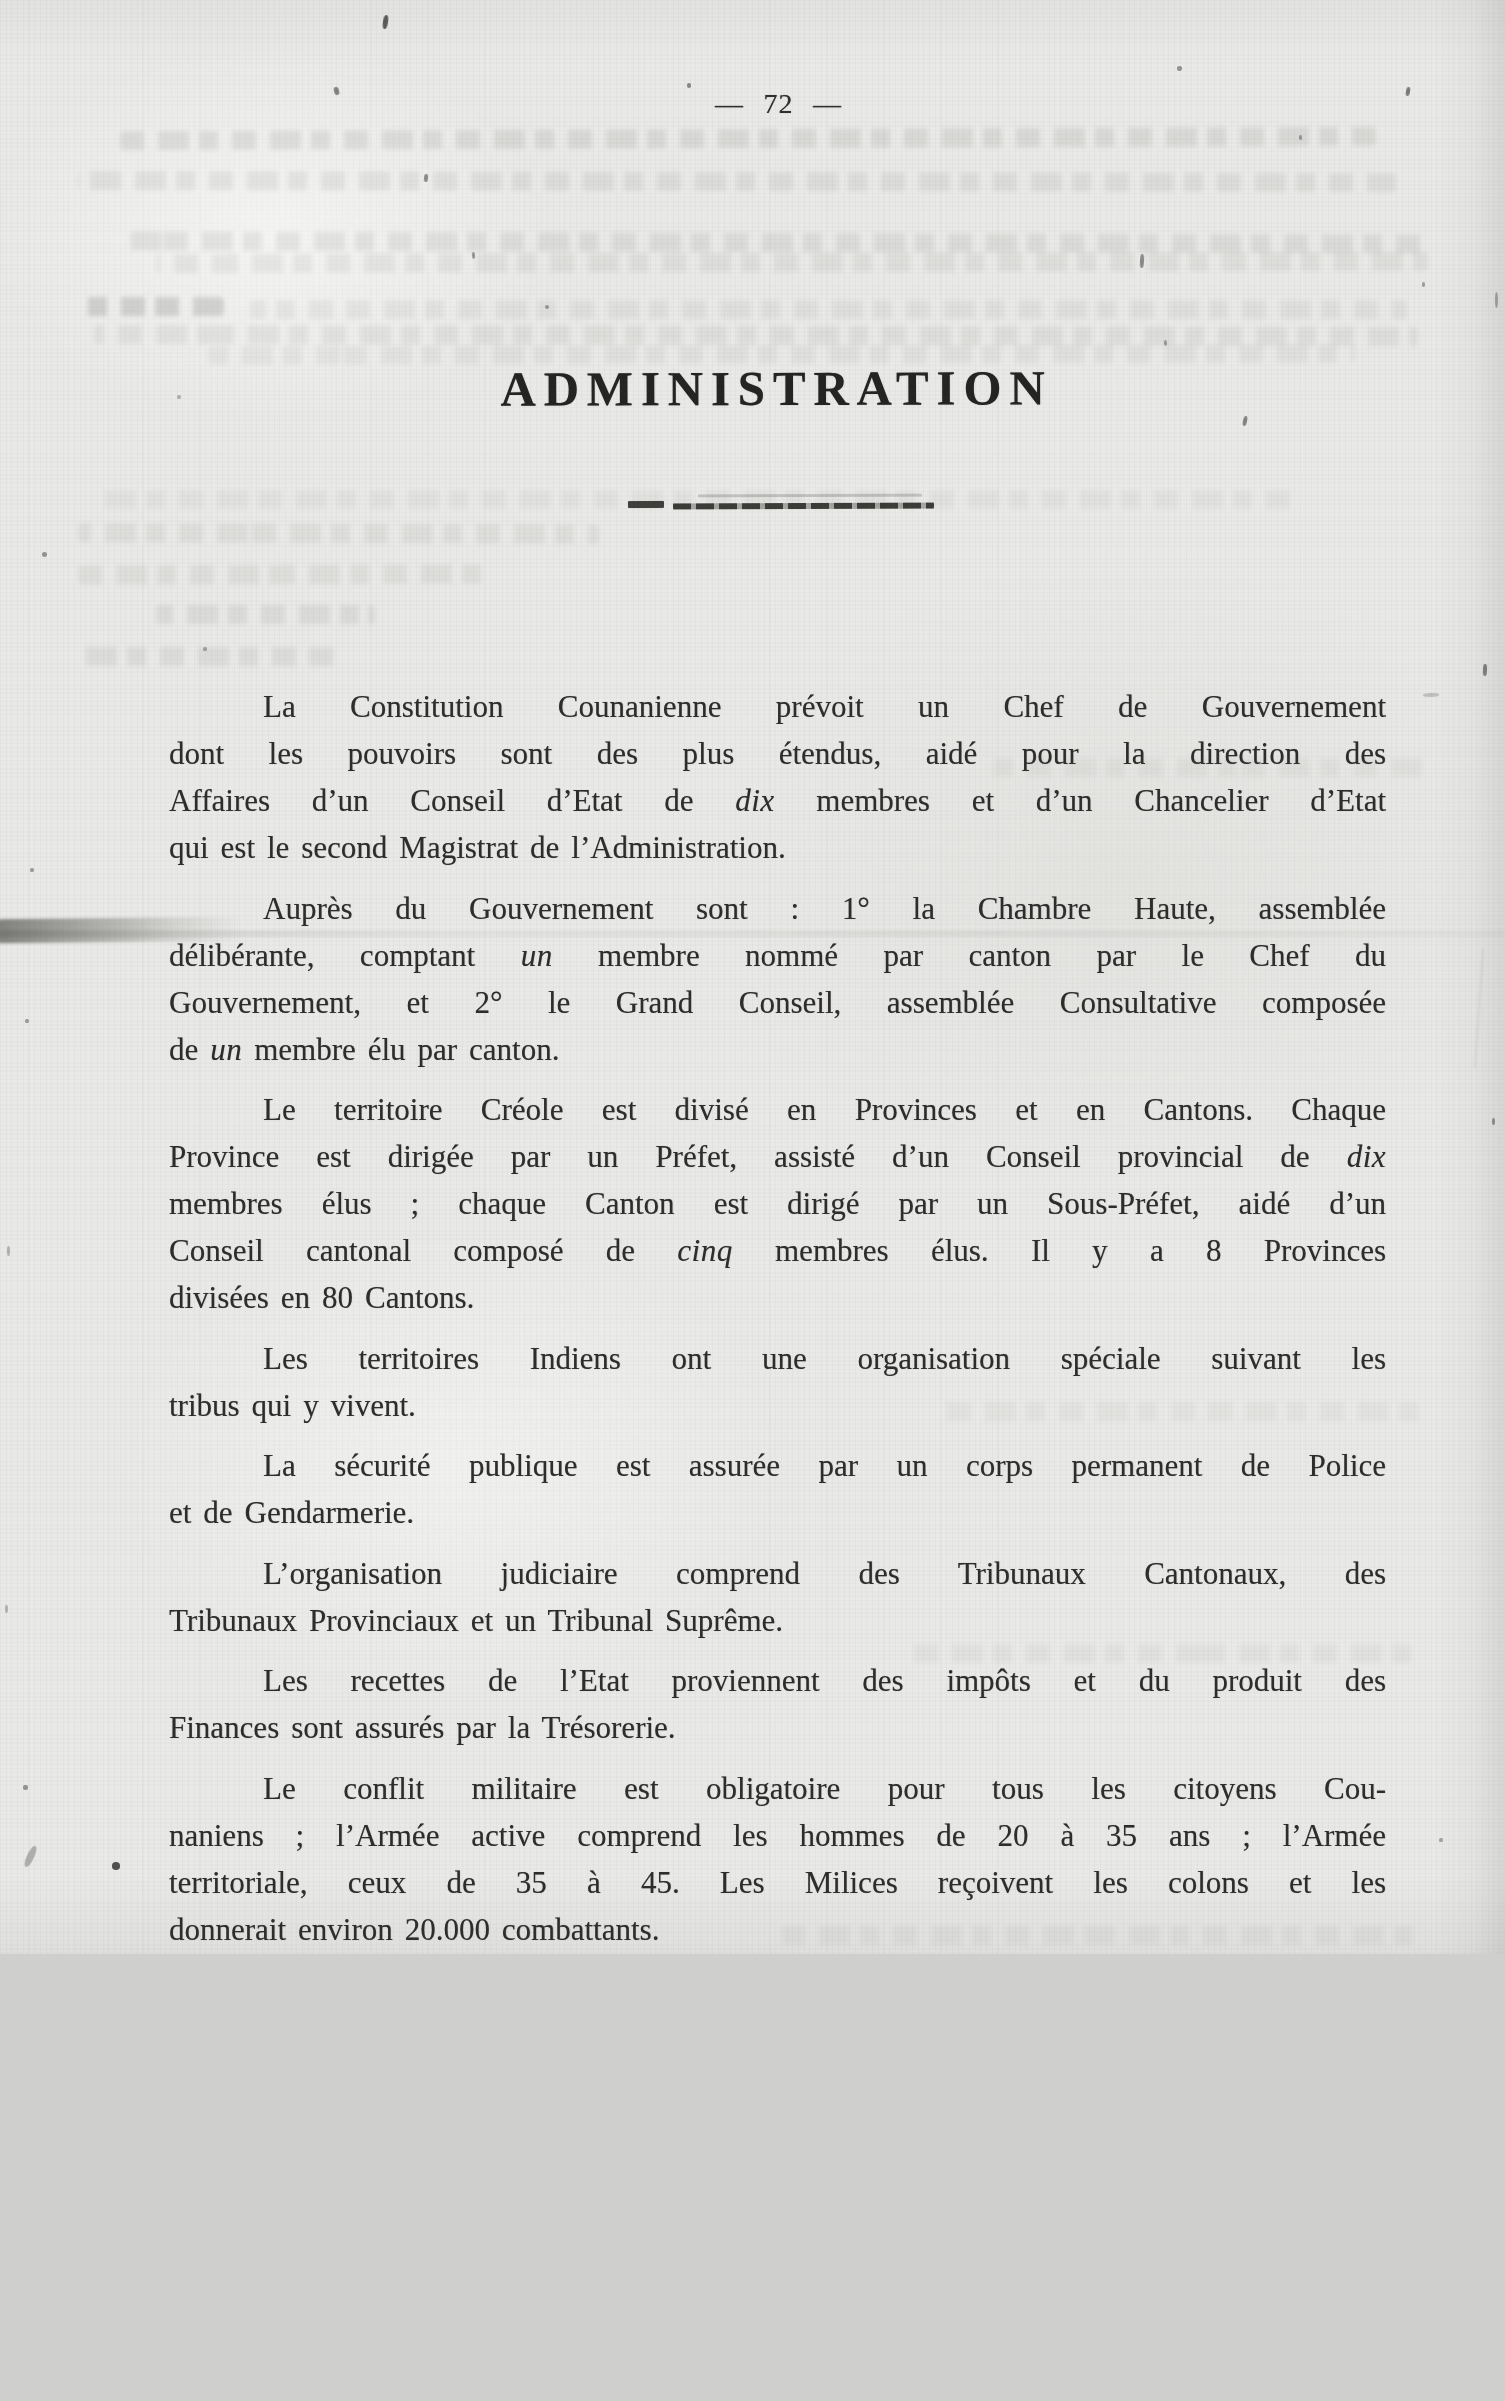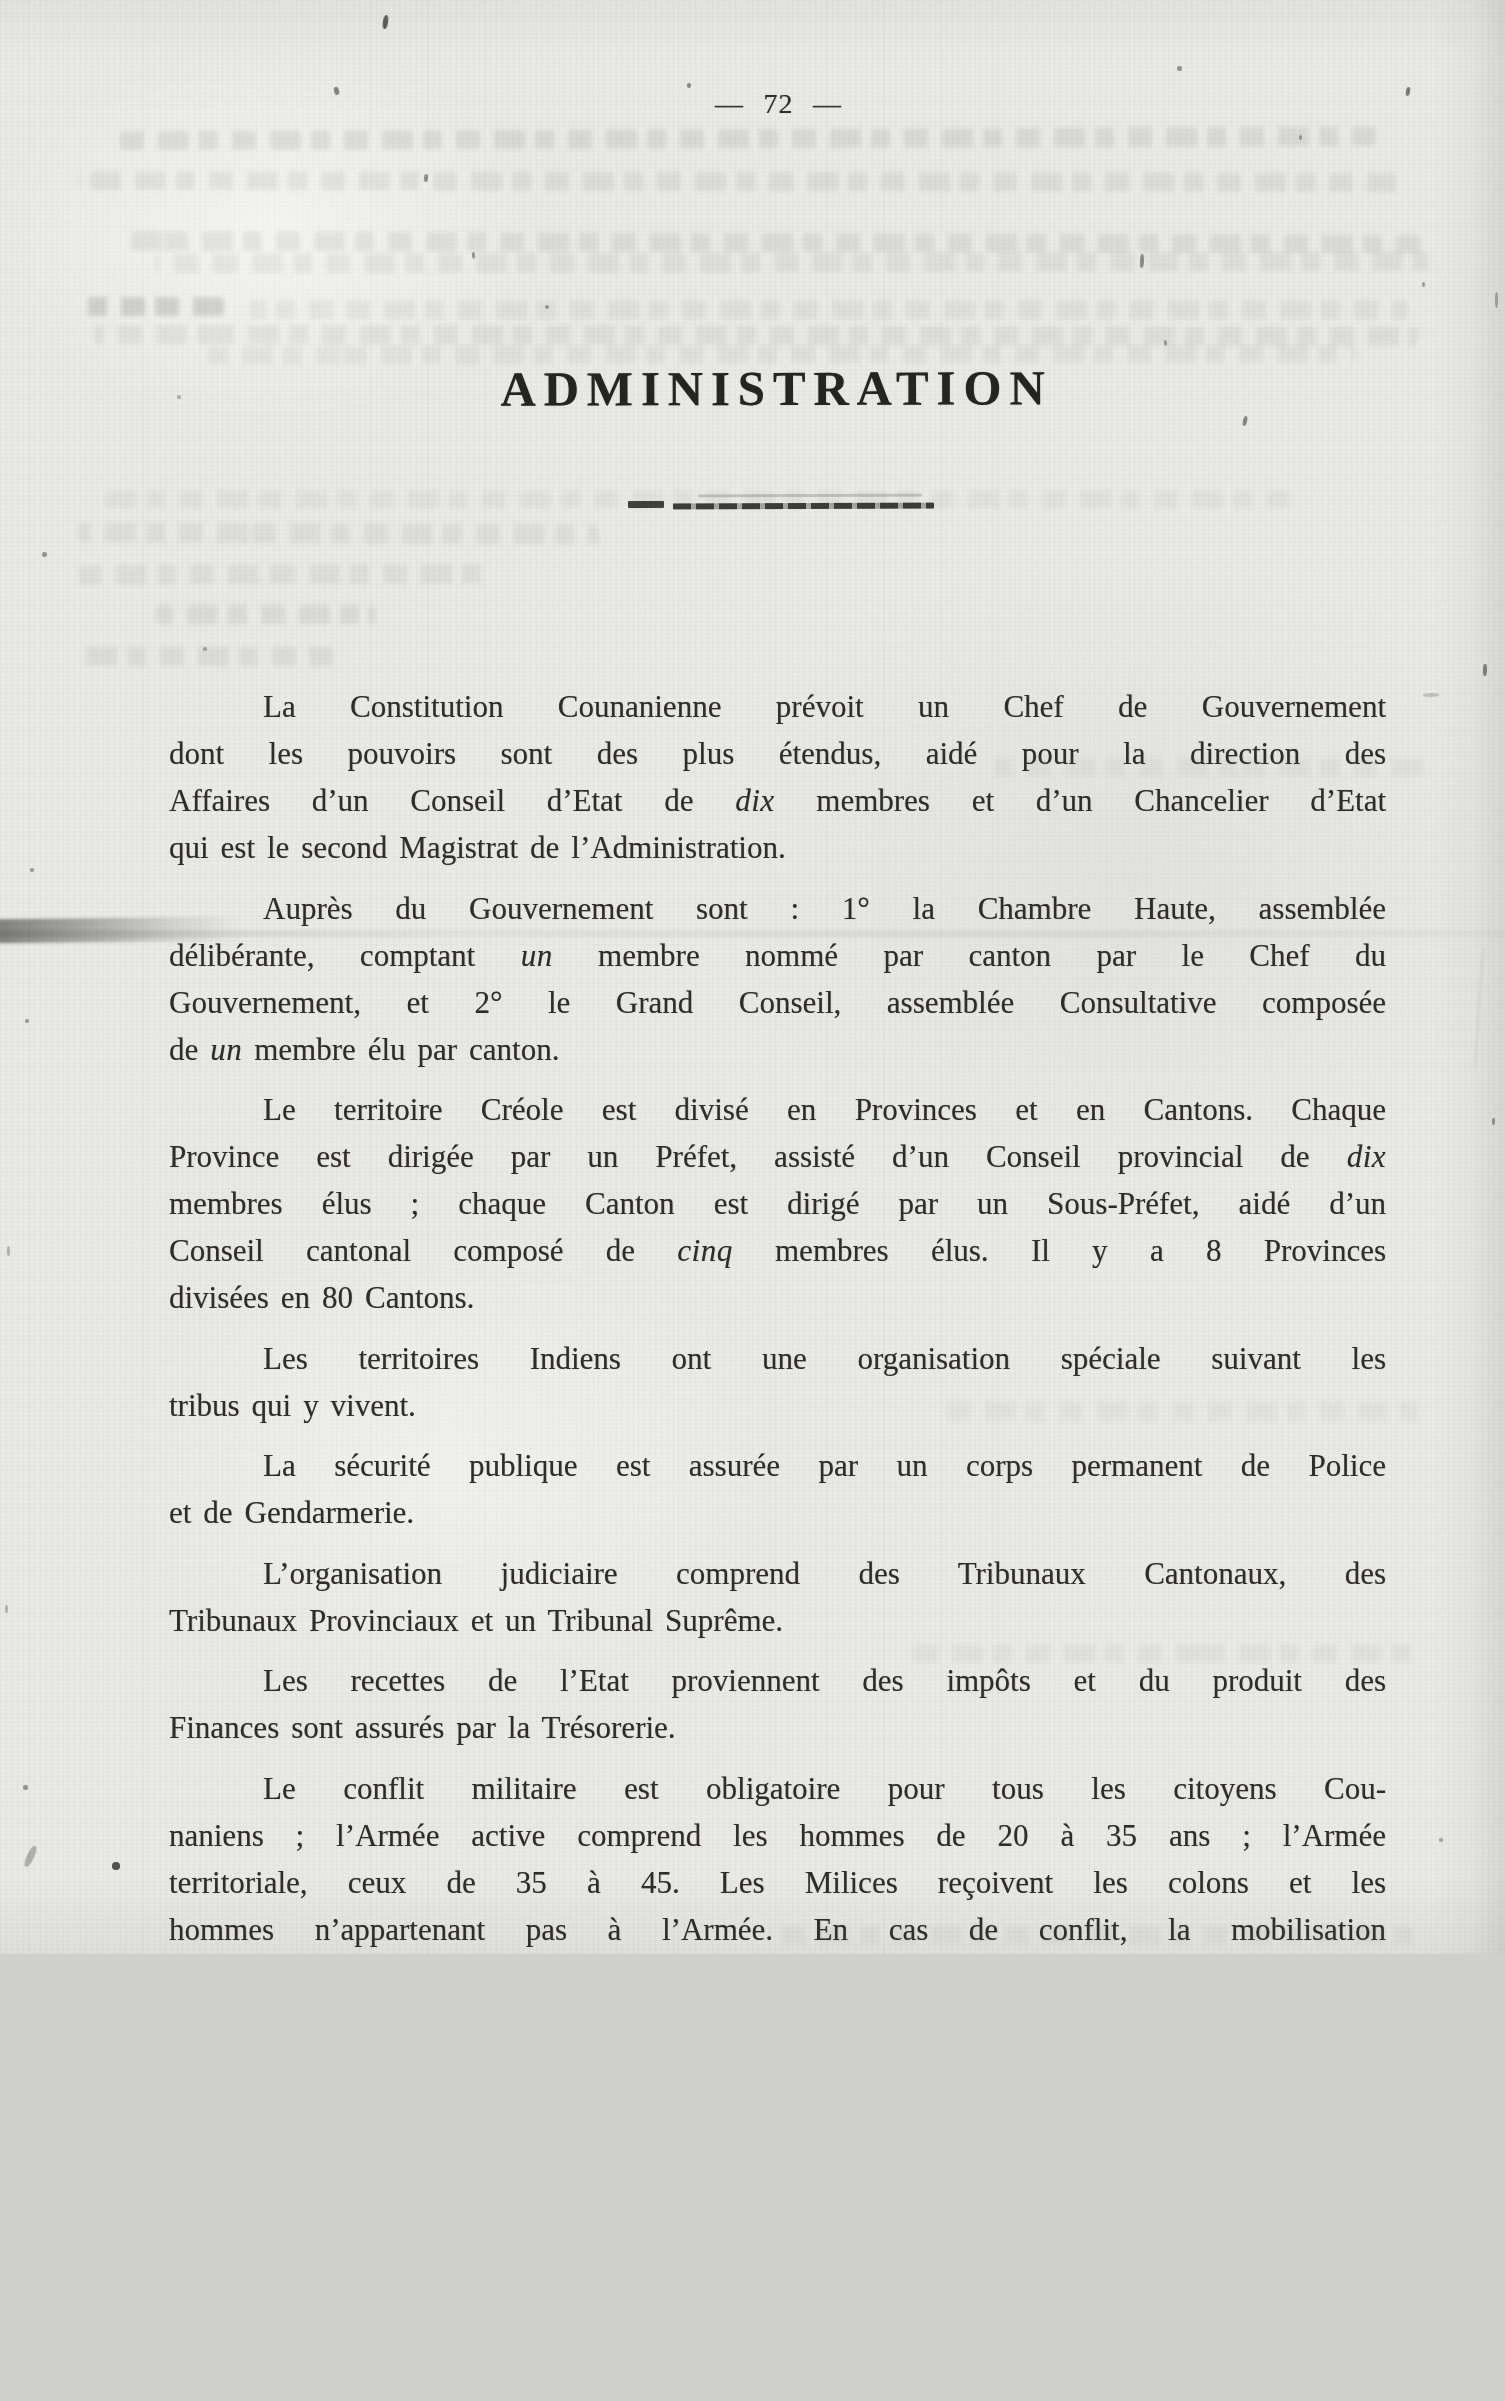--- a/index.html
+++ b/index.html
@@ -122,21 +122,20 @@
         <div class="line last">Tribunaux Provinciaux et un Tribunal Suprême.</div>
       </div>
       <div class="para">
         <div class="line first">Les recettes de l’Etat proviennent des impôts et du produit des</div>
         <div class="line last">Finances sont assurés par la Trésorerie.</div>
       </div>
       <div class="para">
         <div class="line first">Le conflit militaire est obligatoire pour tous les citoyens Cou-</div>
         <div class="line">naniens ; l’Armée active comprend les hommes de 20 à 35 ans ; l’Armée</div>
         <div class="line">territoriale, ceux de 35 à 45. Les Milices reçoivent les colons et les</div>
-        <div class="line">hommes n’appartenant pas à l’Armée. En cas de conflit, la mobilisation</div>
         <div class="line last">donnerait environ 20.000 combattants.</div>
       </div>
     </div>
 
   <div class="scratch"></div>
   <div class="smudge"></div>
   <div class="crease"></div>
   <div id="artifacts">
       <div class="bleed" style="top: 129px; left: 120px; width: 1256px; opacity: 0.13; transform: rotate(-0.2deg); background-position: 0px 0px;"></div>
       <div class="bleed" style="top: 172px; left: 78px; width: 1318px; opacity: 0.1; transform: rotate(0.1deg); background-position: 19px 0px;"></div>

